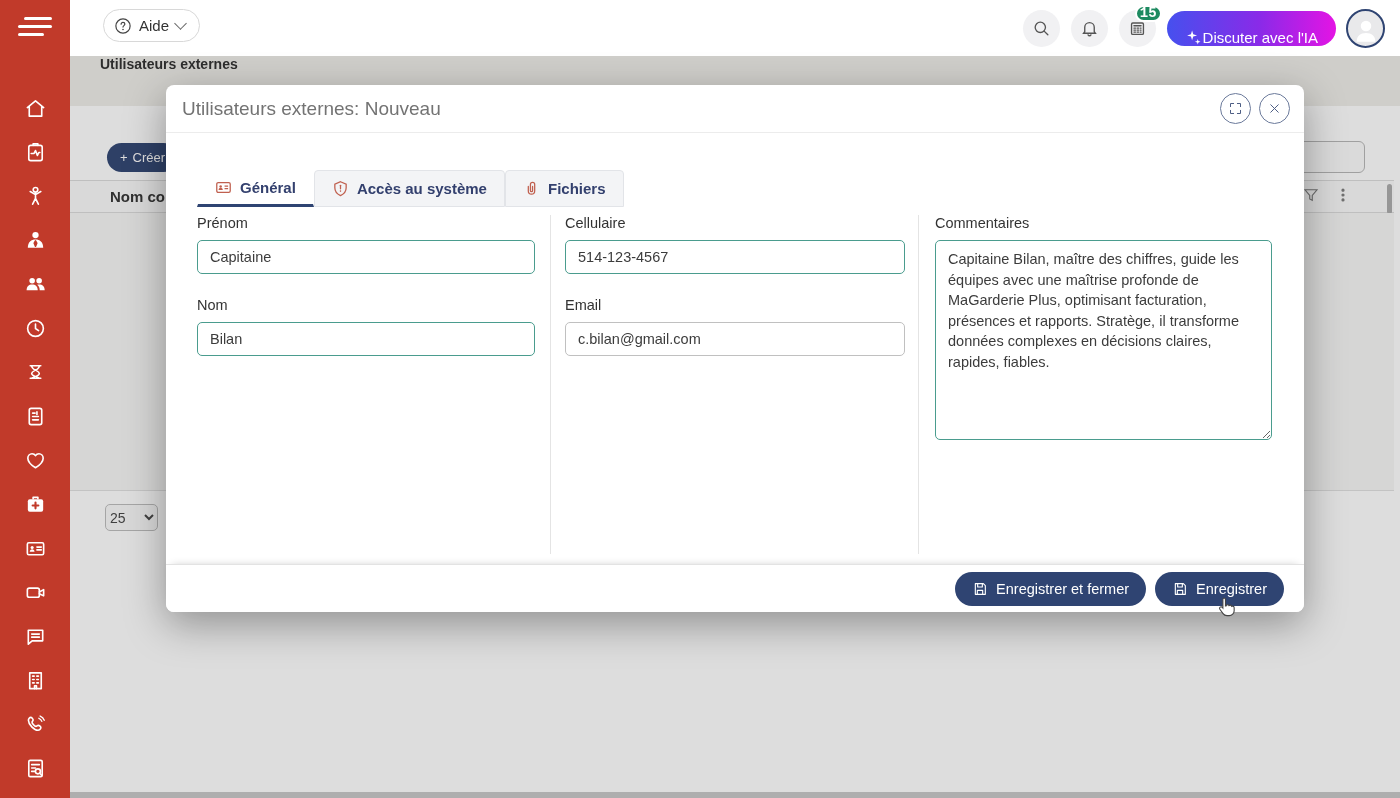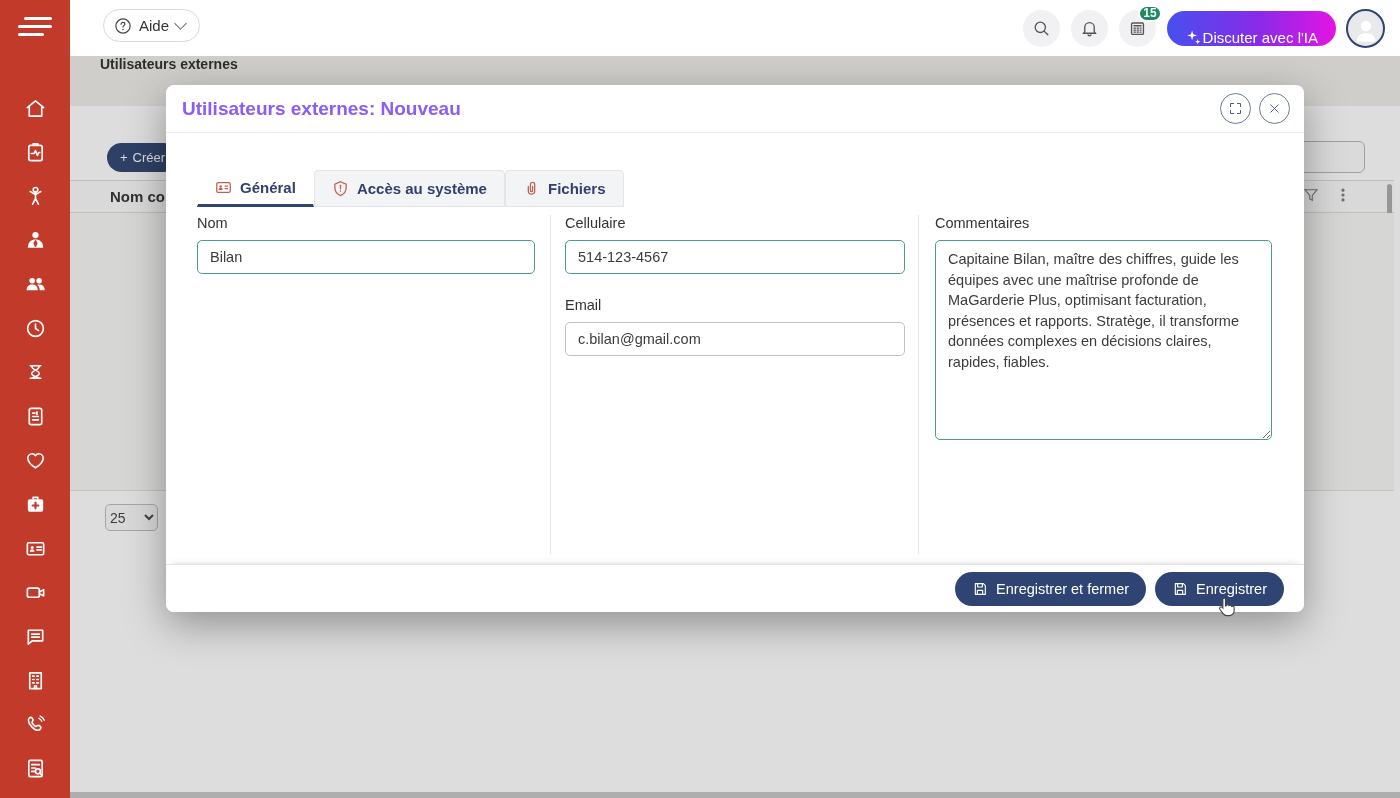--- a/index.html
+++ b/index.html
@@ -28,22 +28,22 @@
     gap:7px; cursor:pointer; }
   .help-pill svg { width:18px; height:18px; }
   .help-label { font-size:15px; color:#333; }
   .chev { width:9px; height:9px; border-right:1.8px solid #666; border-bottom:1.8px solid #666;
     transform:rotate(45deg); margin-top:-4px; }
   .top-right { position:absolute; right:0; top:0; height:56px; display:flex; align-items:center; }
   .round-btn { width:37px; height:37px; border-radius:50%; background:#f1f1f3; display:flex;
     align-items:center; justify-content:center; margin-right:11px; cursor:pointer; position:relative; }
   .round-btn svg { width:19px; height:19px; stroke:#555; fill:none; stroke-width:1.7; stroke-linecap:round; }
   .badge { position:absolute; top:-5px; right:-6px; min-width:20px; height:17px; border-radius:9px;
-    background:#1d8a60; border:2px solid #fff; color:#fff; font-size:12px; font-weight:bold;
-    display:flex; align-items:center; justify-content:center; padding:0 3px; }
+    background:#1d8a60; border:2px solid #fff; color:#fff; font-size:14px; font-weight:bold;
+    display:flex; align-items:center; justify-content:center; padding:0 3px;font-family:Liberation Mono, monospace; }
   .ai-btn { height:35px; padding:0 18px; border:none; border-radius:18px; color:#fff; font-size:15px;
     display:flex; align-items:flex-end; gap:1px; cursor:pointer; margin-right:10px;
     background:linear-gradient(90deg,#4650ee 0%,#8a2ae8 55%,#e414e4 100%);
     font-family:"Liberation Sans", sans-serif; }
   .ai-btn svg { width:17px; height:17px; fill:#fff; }
   .avatar { width:39px; height:39px; border-radius:50%; border:2px solid #2f4472; background:#e9e9eb;
     margin-right:15px; overflow:hidden; display:flex; align-items:flex-end; justify-content:center; cursor:pointer; }
   .avatar svg { width:30px; height:30px; fill:#aeaeae; }
 
   
@@ -67,21 +67,21 @@
     font-family:"Liberation Sans", sans-serif; }
   .h-scroll { position:absolute; left:0; bottom:0; width:100%; height:6px; background:#c7c7c7; }
   .overlay { position:absolute; left:70px; top:56px; width:1330px; height:742px;
     background:rgba(45,45,45,0.16); z-index:4; }
 
   
   .modal { position:absolute; left:166px; top:85px; width:1138px; height:527px; background:#fff;
     border-radius:8px; box-shadow:0 12px 40px rgba(0,0,0,0.35); z-index:10; }
   .modal-header { position:relative; height:48px; border-bottom:1px solid #ececec;
     display:flex; align-items:center; padding:0 14px 0 16px; }
-  .modal-title { font-size:19px; font-weight:bold; color:#8b5cf6; }
+  .modal-title { font-size:19px; font-weight:normal; color:#737373; }
   .mh-buttons { margin-left:auto; display:flex; gap:8px; }
   .circle-btn { width:31px; height:31px; border-radius:50%; border:1px solid #6b7a9b; background:#fff;
     display:flex; align-items:center; justify-content:center; cursor:pointer; }
   .circle-btn svg { width:15px; height:15px; stroke:#4e5f85; fill:none; stroke-width:1.6; stroke-linecap:round; }
 
   .tabs { position:absolute; left:31px; top:85px; display:flex; }
   .tab { height:37px; padding:0 17px; display:flex; align-items:center; gap:8px; font-size:15px;
     font-weight:bold; color:#33406e; cursor:pointer; background:#f3f4f6; border:1px solid #e2e4e8;
     border-radius:4px 4px 0 0; }
   .tab.active { background:#fff; border-color:transparent; border-bottom:3px solid #2f4472; }
@@ -353,20 +353,24 @@
         <span>Fichiers</span>
       </div>
     </div>
 
     <div class="form-area">
       <div class="col-divider" style="left:384px;"></div>
       <div class="col-divider" style="left:752px;"></div>
 
       <div class="col col1">
         <div class="fgroup">
+          <div class="field-label">Prénom</div>
+          <input class="text-input" type="text" value="Capitaine" style="">
+        </div>
+        <div class="fgroup">
           <div class="field-label">Nom</div>
           <input class="text-input" type="text" value="Bilan" style="">
         </div>
       </div>
 
       <div class="col col2">
         <div class="fgroup">
           <div class="field-label">Cellulaire</div>
           <input class="text-input" type="text" value="514-123-4567" style="">
         </div>

